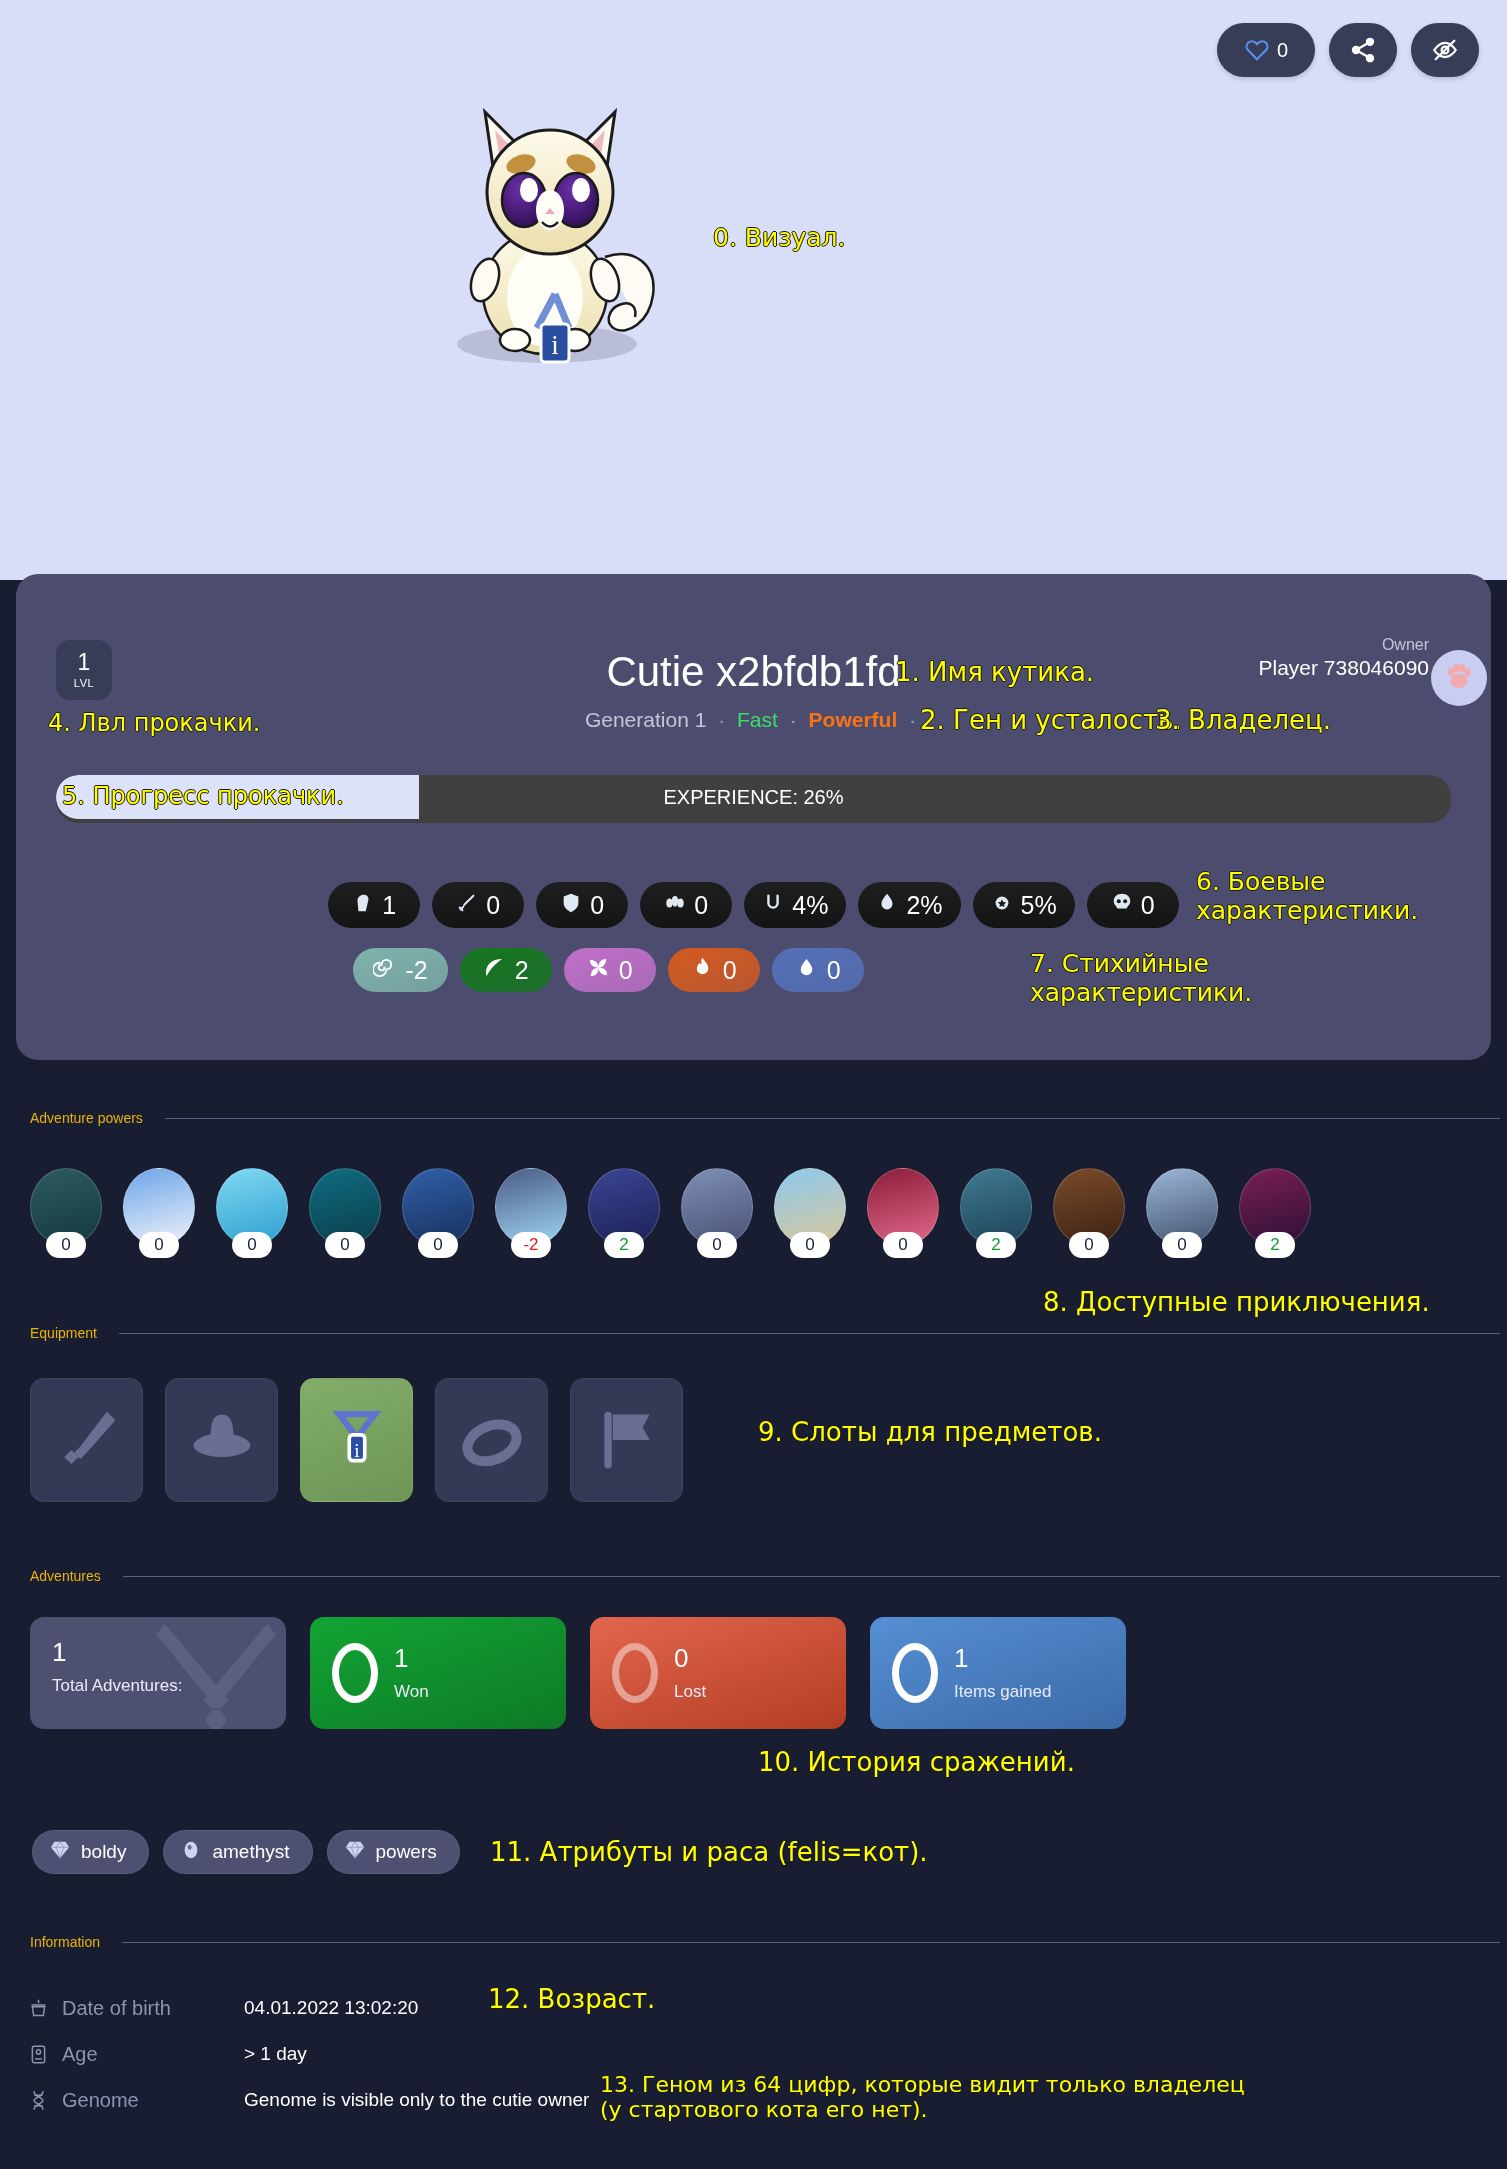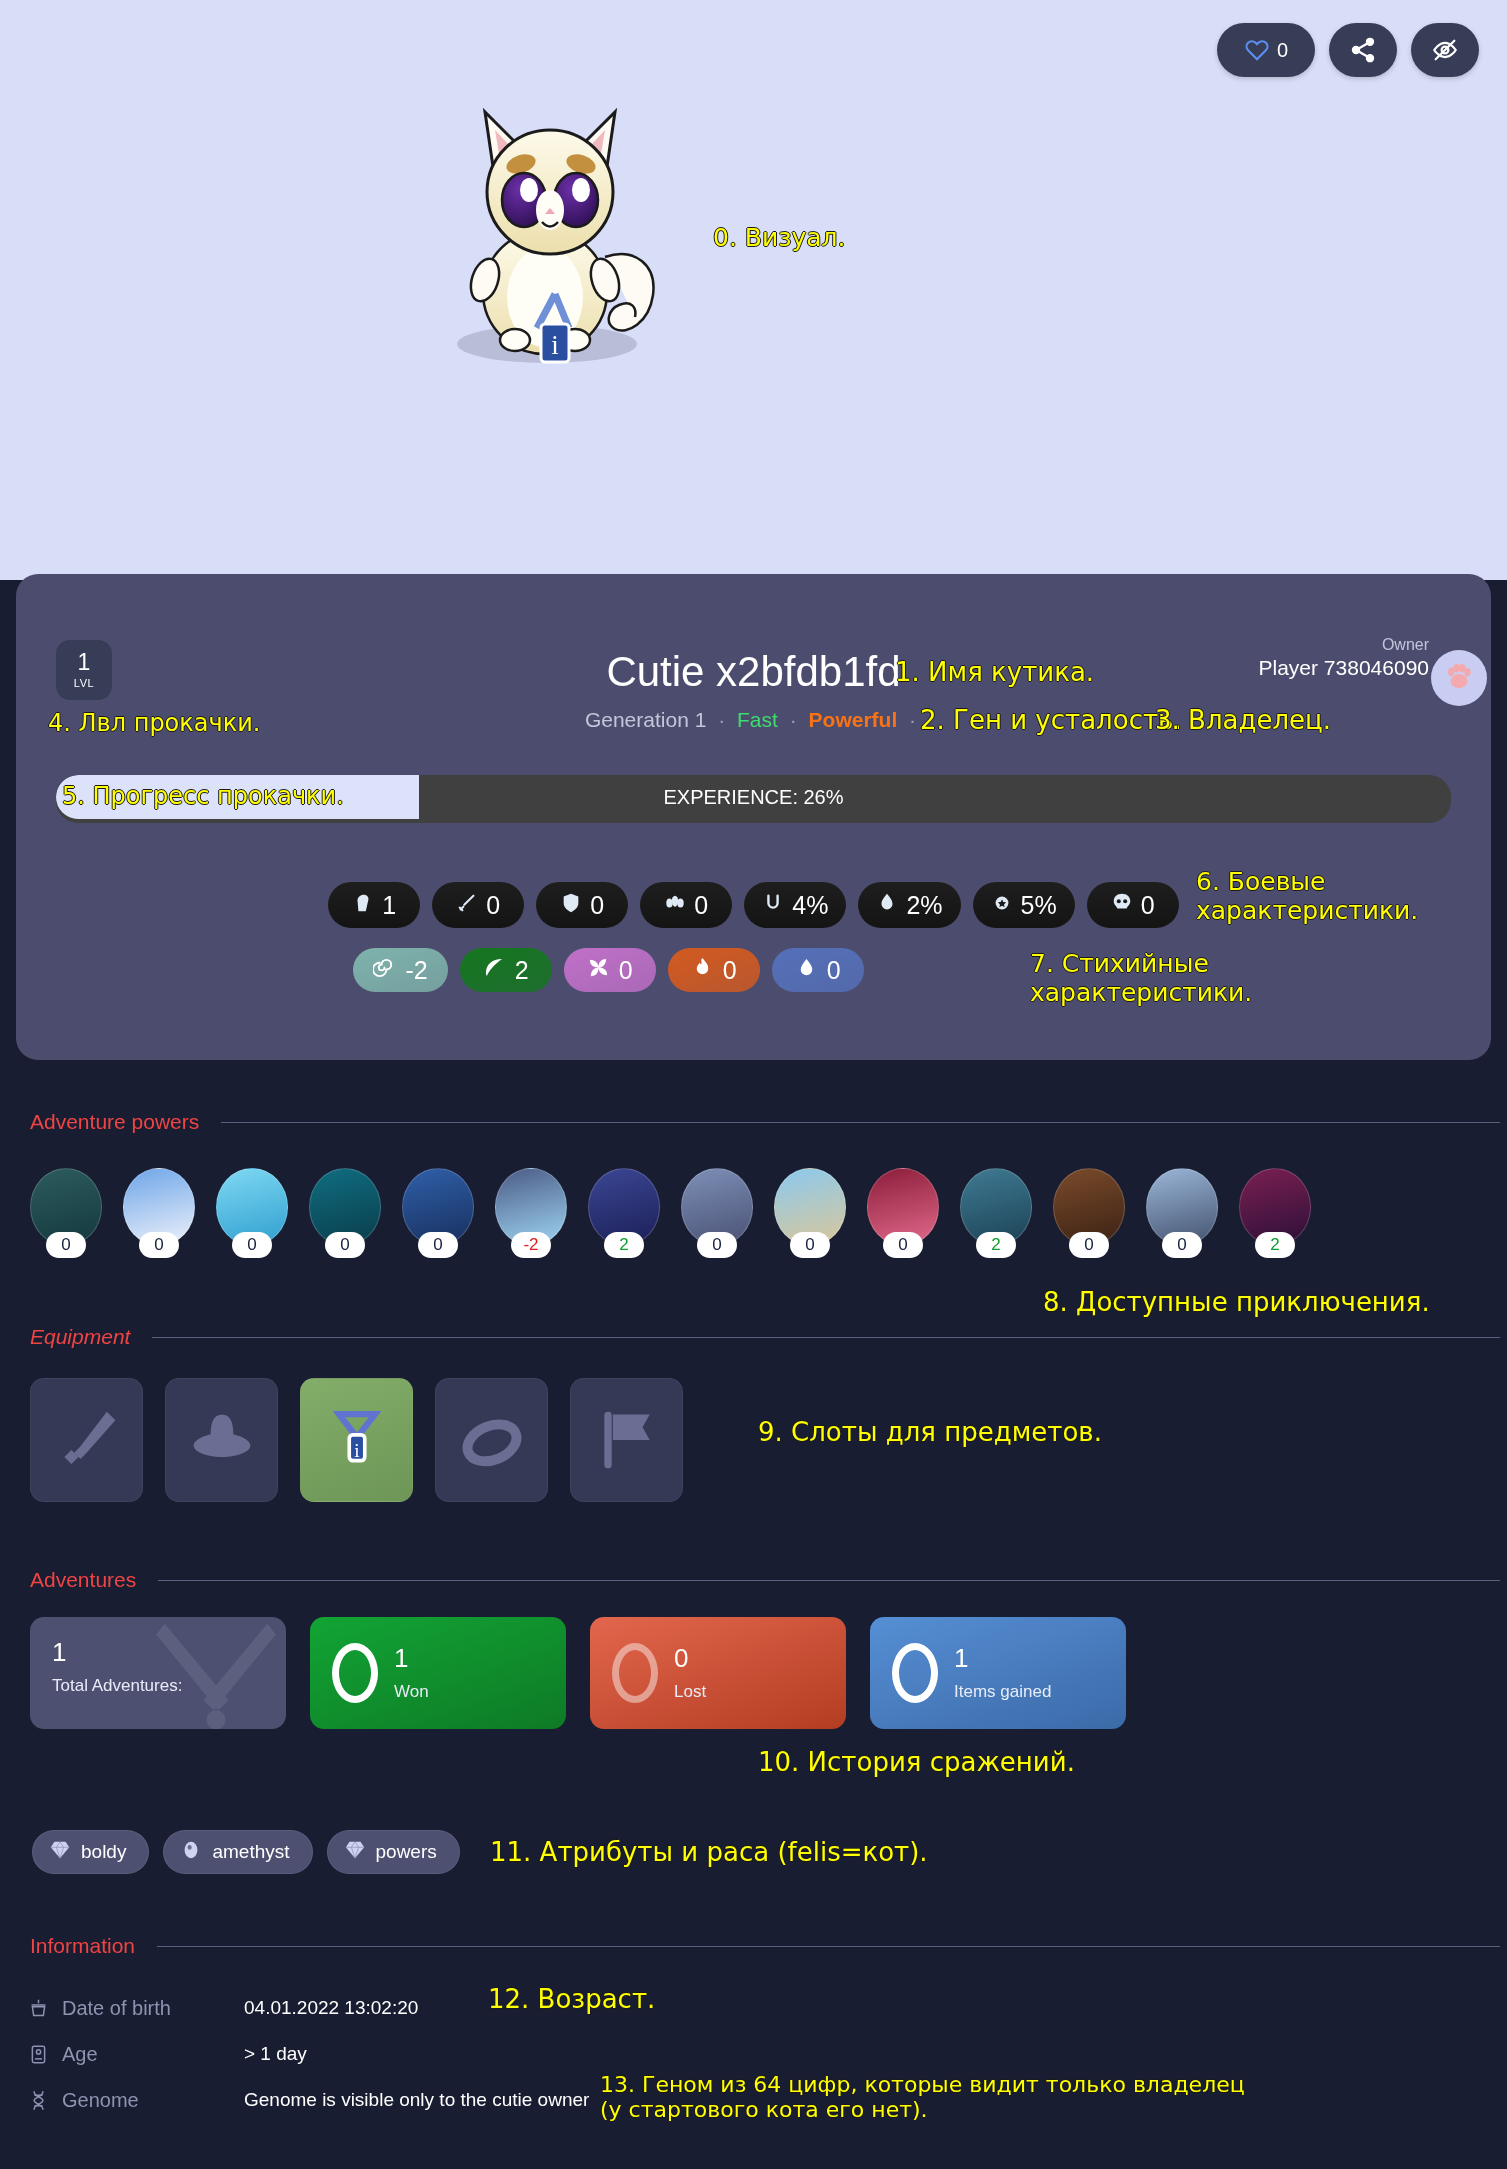--- a/index.html
+++ b/index.html
@@ -122,21 +122,21 @@
     color: #fff; font-size: 25px;
   }
   .elem-chip svg { width: 23px; height: 23px; }
   .annot6 { position: absolute; left: 1196px; top: 868px; font-size: 25px; }
   .annot7 { position: absolute; left: 1030px; top: 950px; font-size: 25px; }
 
   
   .section-head {
     position: absolute; display: flex; align-items: center; width: 1470px; left: 30px;
   }
-  .section-title { color: #ef4444; font-size: 21px; white-space: nowrap; }
+  .section-title { color: #eab308; font-size: 14px; white-space: nowrap; }
   .section-rule { flex: 1; height: 1px; background: #5b6080; margin-left: 22px; }
 
   
   .powers-row { position: absolute; left: 30px; top: 1168px; display: flex; gap: 21px; }
   .power { position: relative; width: 72px; }
   .power-thumb {
     width: 72px; height: 78px; border-radius: 50%; overflow: hidden;
     border: 1px solid rgba(255,255,255,.18);
   }
   .power-badge {
@@ -482,21 +482,21 @@
         <div class="power-thumb" style="background: linear-gradient(165deg, rgb(155, 182, 216) 0%, rgb(66, 82, 110) 100%);"></div>
         <div class="power-badge">0</div>
       </div>
       <div class="power">
         <div class="power-thumb" style="background: linear-gradient(165deg, rgb(122, 31, 82) 0%, rgb(44, 16, 56) 100%);"></div>
         <div class="power-badge pos">2</div>
       </div>
     </div>
   <div class="annot annot8">8. Доступные приключения.</div>
 
-  <div class="section-head" style="top:1325px;font-style:italic;">
+  <div class="section-head" style="top:1325px;">
     <span class="section-title">Equipment</span>
     <span class="section-rule"></span>
   </div>
   <div class="equip-row" id="equip-row">
       <div class="equip-slot">
         <span style="display: block; width: 68px; height: 68px;"><svg width="100%" height="100%" viewBox="0 0 24 24" fill="#6b6e92">
             <path d="M19 2 9.5 14.5l-2 2 2.2 2.2 2-2L22 5Z"></path>
             <path d="M4 18l2.5-2.5 2.5 2.5L6.5 20.5Z"></path>
           </svg></span>
       </div>

